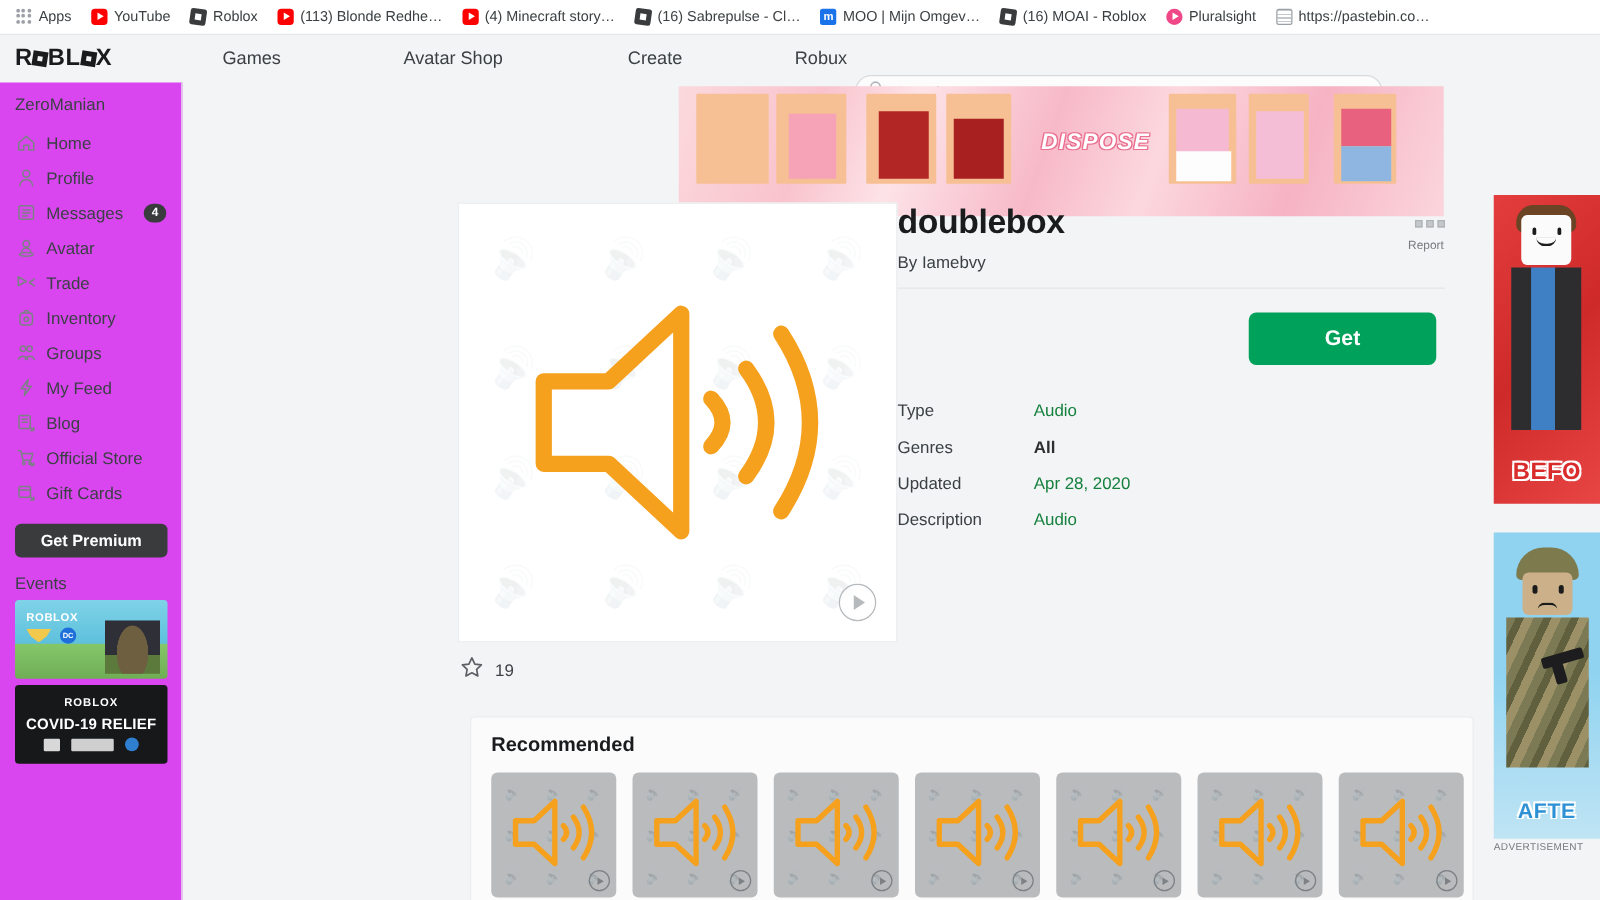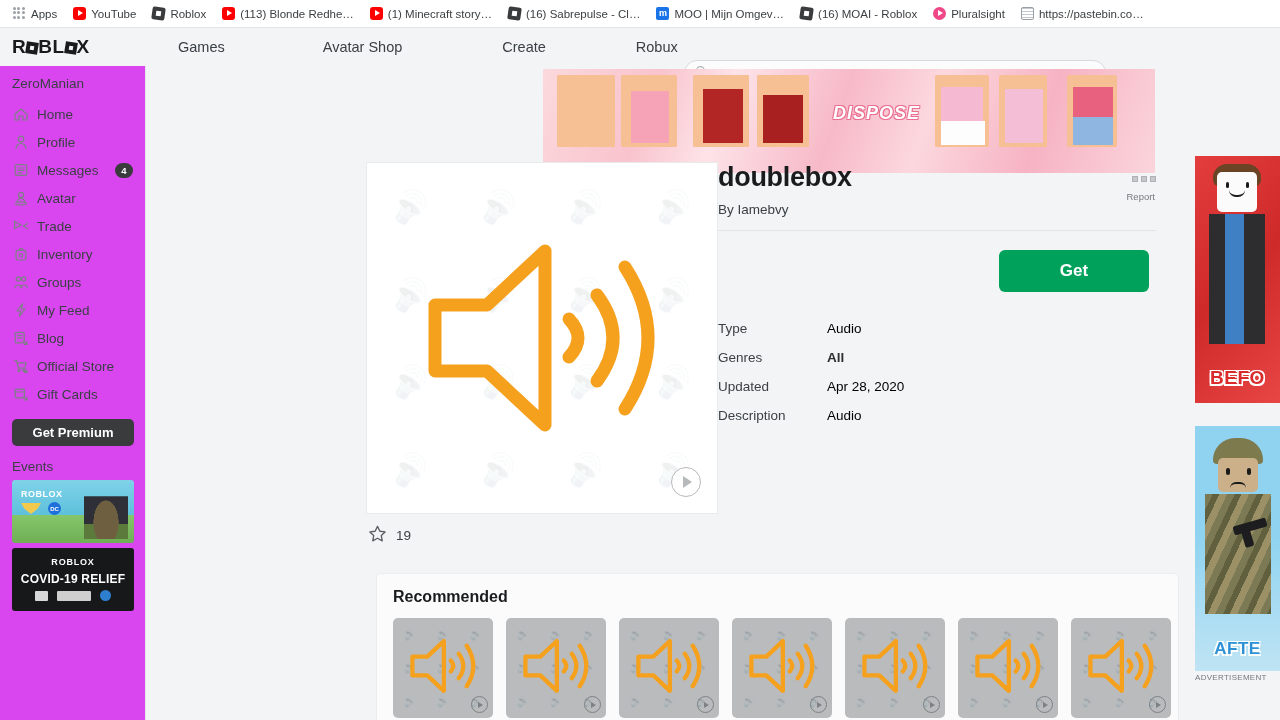--- a/index.html
+++ b/index.html
@@ -319,21 +319,21 @@
     width: 150px; height: 42px;
     background: #00a25b; color: #fff;
     border: none; border-radius: 6px;
     font-size: 17px; font-weight: bold;
     font-family: "Liberation Sans", sans-serif;
     cursor: pointer;
   }
   #item-fields { margin-top: 22px; }
   .field-row { display: flex; height: 29px; align-items: center; font-size: 13.5px; }
   .field-key { width: 109px; color: #3b4045; }
-  .field-val { color: #000000; }
+  .field-val { color: #15803d; }
   .field-val.bold { font-weight: bold; color: #2c2e30; }
 
   
   #recommended-panel {
     position: absolute; left: 230px; top: 507px;
     width: 803px; height: 160px;
     background: #fbfbfc;
     border: 1px solid #ebedee;
     border-radius: 4px;
     padding: 14px 16px 0 16px;
@@ -472,21 +472,21 @@
     <div class="bm">
       <span class="bm-ico ico-rbx"></span>
       <span class="bm-label">Roblox</span>
     </div>
     <div class="bm">
       <span class="bm-ico ico-yt"></span>
       <span class="bm-label">(113) Blonde Redhe…</span>
     </div>
     <div class="bm">
       <span class="bm-ico ico-yt"></span>
-      <span class="bm-label">(1) Minecraft story…</span>
+      <span class="bm-label">(4) Minecraft story…</span>
     </div>
     <div class="bm">
       <span class="bm-ico ico-rbx"></span>
       <span class="bm-label">(16) Sabrepulse - Cl…</span>
     </div>
     <div class="bm">
       <span class="bm-ico ico-moo">m</span>
       <span class="bm-label">MOO | Mijn Omgev…</span>
     </div>
     <div class="bm">

